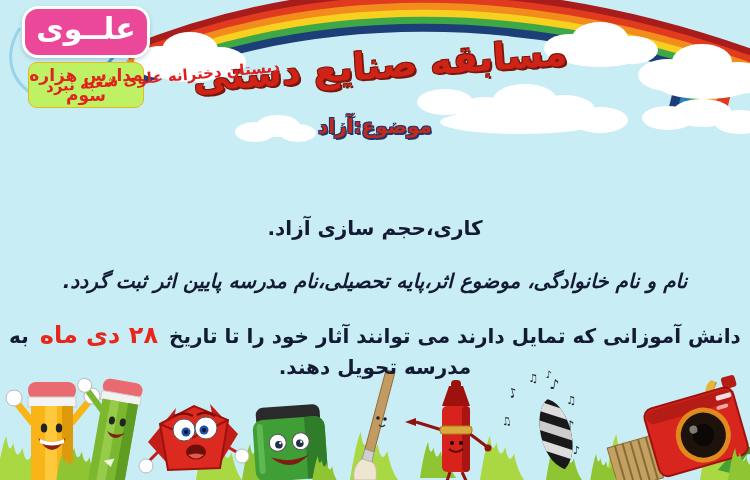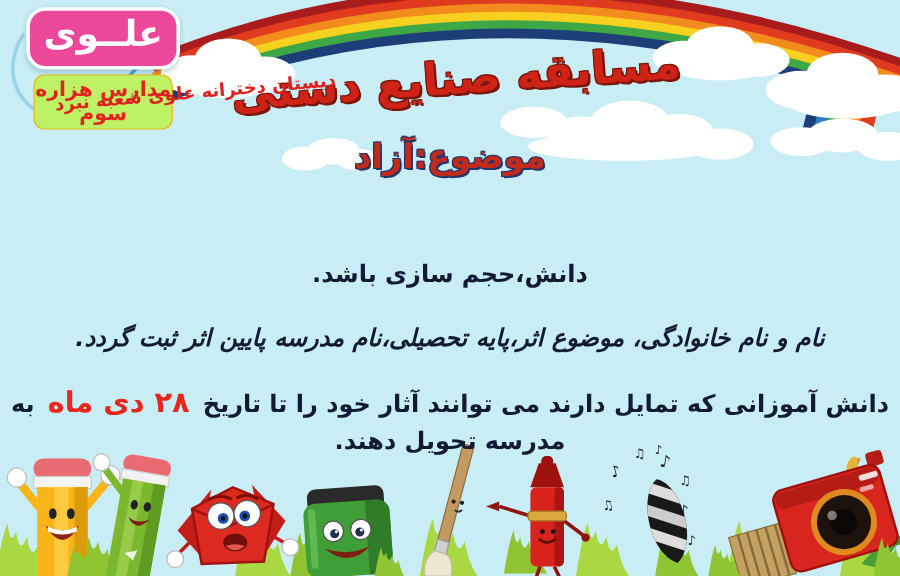--- a/index.html
+++ b/index.html
@@ -11,21 +11,21 @@
   .logo{position:absolute;top:6px;left:22px;z-index:6;direction:rtl;}
   .logo-brand{width:122px;background:#ec4899;border:3px solid #ffffff;border-radius:16px;
     color:#ffffff;font-size:30px;font-weight:bold;text-align:center;padding:1px 0 7px;
     box-shadow:0 2px 4px rgba(40,90,120,.25);line-height:1.25;}
   .logo-pill{margin:4px auto 0;width:114px;background:#bef264;border:1px solid #e8b71a;
     border-radius:9px;color:#e02520;font-size:17px;font-weight:bold;text-align:center;padding:2px 0;}
   .school-line{position:absolute;top:66px;left:90px;z-index:6;width:190px;color:#e01f1f;
     font-weight:bold;font-size:15px;white-space:nowrap;transform:rotate(-5deg);text-align:center;}
   .title{top:44px;left:115px;width:530px;font-size:37px;color:#d02318;transform:rotate(-4deg);
     text-shadow:2px 2px 0 #7a170c,-1px -1px 0 #7a170c,1px -1px 0 #7a170c,-1px 1px 0 #7a170c;}
-  .subject{top:114px;left:230px;width:290px;font-size:28px;color:#c22b1b;
+  .subject{top:114px;left:230px;width:290px;font-size:20px;color:#c22b1b;
     text-shadow:1.5px 1.5px 0 #25356b,-1px -1px 0 #25356b,1px -1px 0 #25356b,-1px 1px 0 #25356b;}
   .bodyline{left:8px;width:734px;font-size:20px;color:#131a33;line-height:1.45;}
   .l1{top:166px;} .l2{top:214px;} .l3{top:267px;font-style:italic;} .l4{top:318px;}
   .date{color:#e8261b;font-size:24px;margin:0 4px;text-align:right;}
 </style>
 </head>
 <body>
 
 <div class="poster">
 
@@ -87,21 +87,21 @@
   </svg>
 
   <div class="logo">
     <div class="logo-brand">علــوی</div>
     <div class="logo-pill">مدارس هزاره سوم</div>
   </div>
   <div class="school-line">دبستان دخترانه علوی شعبه نبرد</div>
 
   <div class="txt title">مسابقه صنایع دستی</div>
   <div class="txt subject">موضوع:آزاد</div>
-  <div class="txt bodyline l2">دانش،حجم سازی باشد.</div>
+  <div class="txt bodyline l2">کاری،حجم سازی آزاد.</div>
   <div class="txt bodyline l3">نام و نام خانوادگی، موضوع اثر،پایه تحصیلی،نام مدرسه پایین اثر ثبت گردد.</div>
   <div class="txt bodyline l4">
     <span>دانش آموزانی که تمایل دارند می توانند آثار خود را تا تاریخ</span>
     <span class="date">۲۸ دی ماه</span>
     <span>به مدرسه تحویل دهند.</span>
   </div>
 
   <svg class="bottom-art" width="750" height="110" viewBox="0 0 750 110">
     <defs>
       <path id="tuft" d="M0 40 Q5 8 9 0 Q11 18 15 6 Q18 24 23 10 Q26 28 31 16 Q34 32 40 40 Z"></path>

